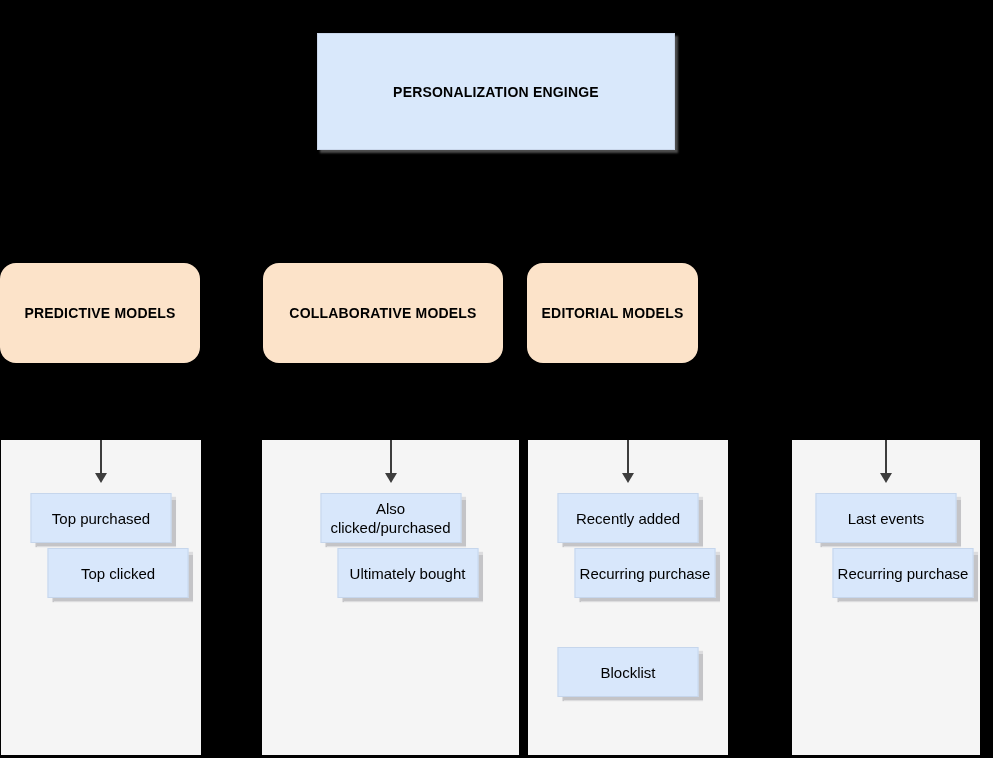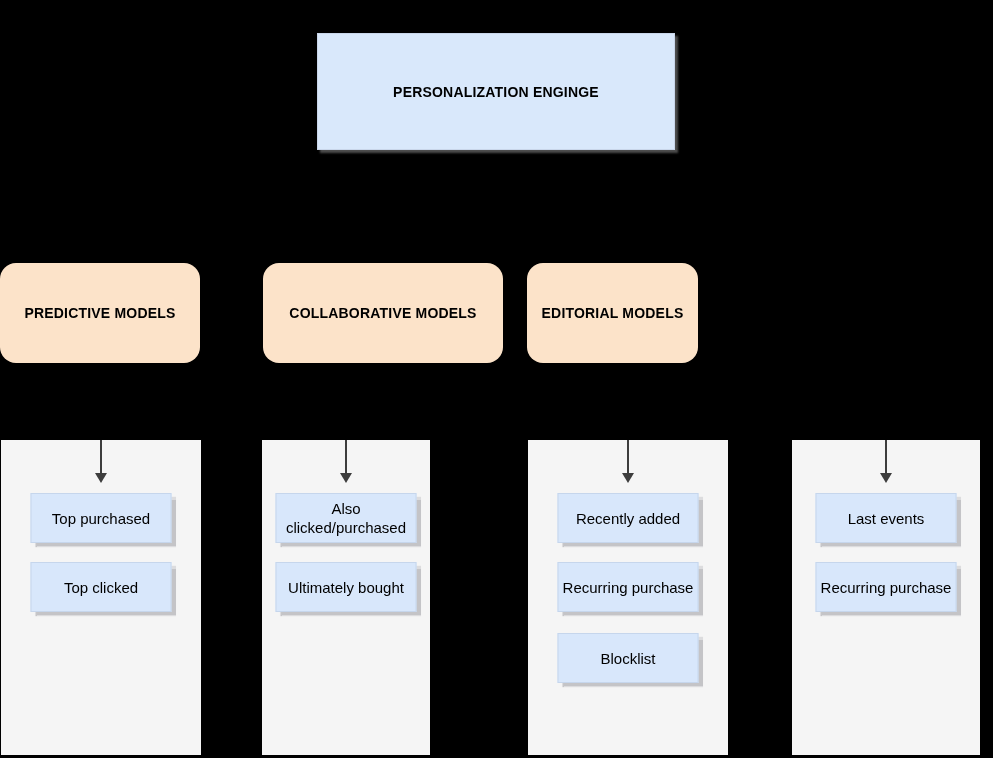--- a/index.html
+++ b/index.html
@@ -52,21 +52,21 @@
   .n2 { left: 357px; }
   .n3 { left: 621px; }
   .n4 { left: 880px; }
 
   
   .group {
     position: absolute; top: 440px; height: 315px;
     background: #f5f5f5;
   }
   .c1 { left: 1px;   width: 200px; }
-  .c2 { left: 262px; width: 168px; }
+  .c2 { left: 262px; width: 224px; padding-left: 33px; }
   .c3 { left: 528px; width: 200px; }
   .c4 { left: 792px; width: 188px; }
 
   
   .arrow {
     position: absolute; top: 0; left: 50%;
     transform: translateX(-50%);
     display: flex; flex-direction: column; align-items: center;
   }
   .arrow-line { width: 2px; height: 33px; background: #3d3d3d; }
@@ -85,22 +85,22 @@
     background: #d8e7fb;
     border: 1px solid #c6d6ec;
     box-shadow: 4px 4px 1px rgba(70,70,80,0.28);
     display: flex; align-items: center; justify-content: center;
     text-align: center;
     font-size: 15px; line-height: 19px; color: #000;
     box-sizing: border-box;
     padding: 0 4px;
   }
   .row1 { top: 53px; }
-  .row2 { top: 122px; }
-  .row3 { top: 193px; }
+  .row2 { top: 108px; margin-left: 17px; }
+  .row3 { top: 207px; }
 </style>
 </head>
 <body>
 
 <div class="canvas">
 
   <div class="node engine-box">
     <span>PERSONALIZATION ENGINGE</span>
   </div>
 

